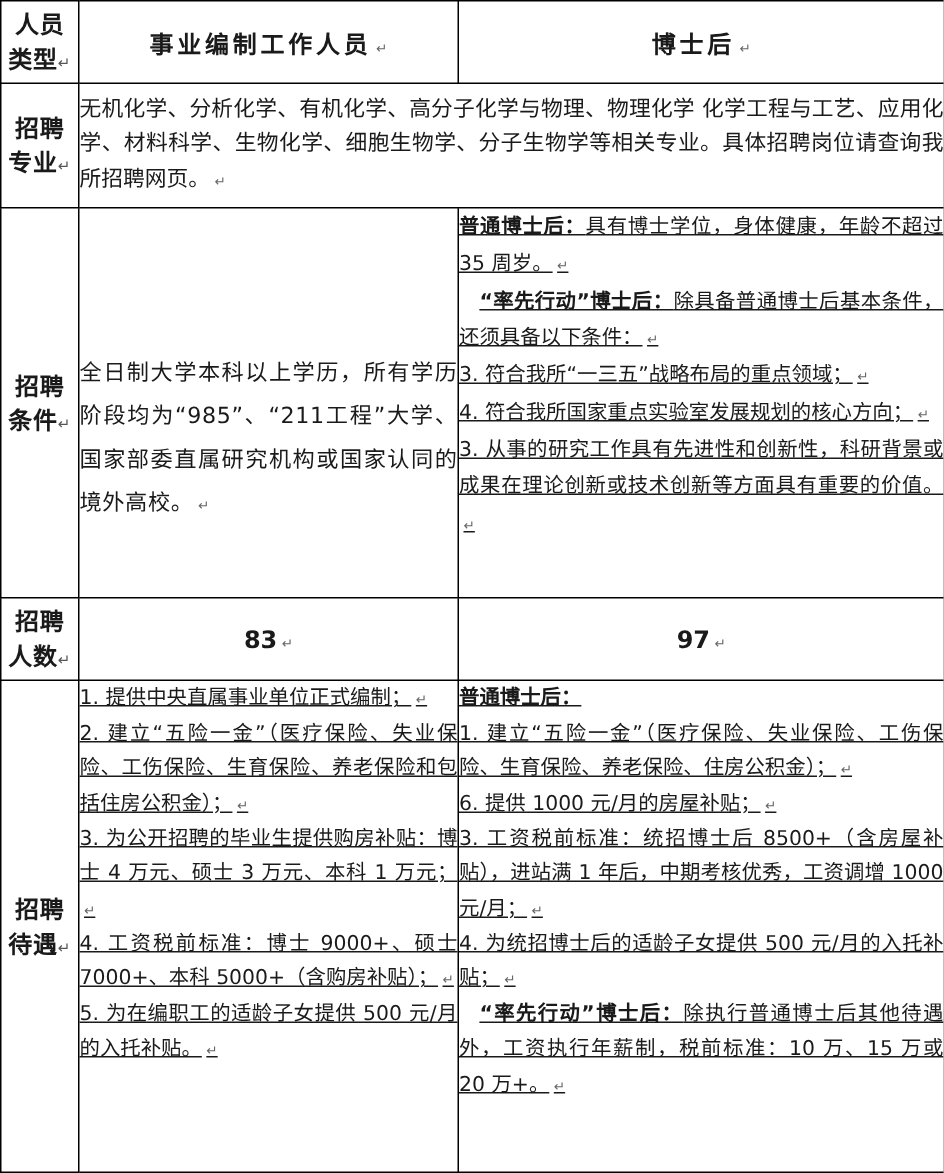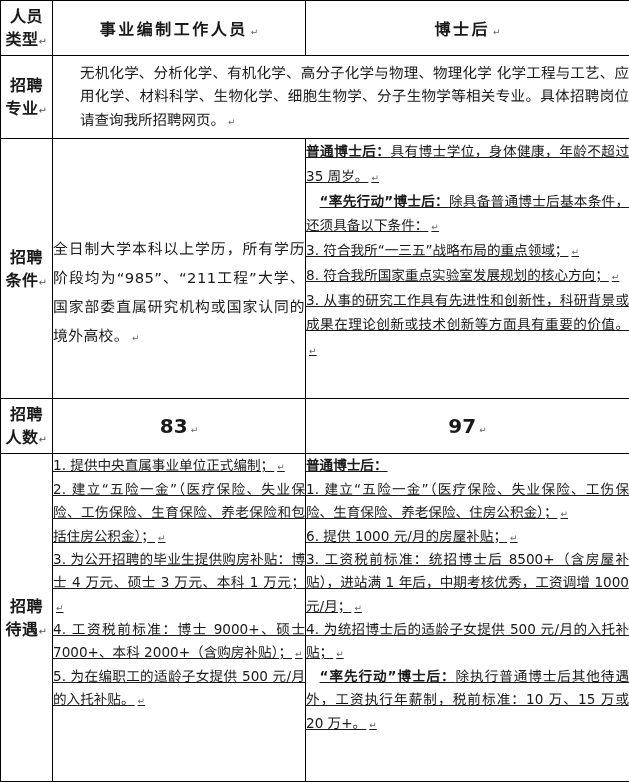--- a/index.html
+++ b/index.html
@@ -63,34 +63,33 @@
     letter-spacing: 2.5px;
     text-align: center;
   }
 
   
   .para {
     font-size: 14.5px;
     line-height: 1.62;
     text-align: justify;
     text-justify: inter-ideograph;
-    margin-left: 27px;
   }
   .para-cond {
     font-size: 14.8px;
     line-height: 1.95;
     letter-spacing: 0.4px;
     text-align: justify;
     text-justify: inter-ideograph;
     margin-top: 48px;
   }
 
   
   .count-val {
-    font-size: 20px;
+    font-size: 16px;
     font-weight: bold;
     text-align: center;
   }
 
   
   .blk {
     font-size: 13.6px;
     line-height: 1.82;
     text-align: justify;
     text-justify: inter-ideograph;
@@ -156,21 +155,21 @@
         <span class="lab-line"><span>条件</span><span class="pilcrow">↵</span></span>
       </td>
       <td class="cell-pad">
         <div class="para-cond"><span>全日制大学本科以上学历，所有学历阶段均为“985”、“211工程”大学、国家部委直属研究机构或国家认同的境外高校。</span><span class="pilcrow-inline">↵</span></div>
       </td>
       <td class="cell-pad" style="vertical-align:top;">
         <div class="blk">
           <p><span class="b-sub">普通博士后：</span><span>具有博士学位，身体健康，年龄不超过 35 周岁。</span><span class="pilcrow-inline">↵</span></p>
           <p class="indent"><span class="b-sub">“率先行动”博士后：</span><span>除具备普通博士后基本条件，还须具备以下条件：</span><span class="pilcrow-inline">↵</span></p>
           <p><span>3. 符合我所“一三五”战略布局的重点领域；</span><span class="pilcrow-inline">↵</span></p>
-          <p><span>8. 符合我所国家重点实验室发展规划的核心方向；</span><span class="pilcrow-inline">↵</span></p>
+          <p><span>4. 符合我所国家重点实验室发展规划的核心方向；</span><span class="pilcrow-inline">↵</span></p>
           <p><span>3. 从事的研究工作具有先进性和创新性，科研背景或成果在理论创新或技术创新等方面具有重要的价值。</span><span class="pilcrow-inline">↵</span></p>
         </div>
       </td>
     </tr>
 
     <tr>
       <td class="label-cell">
         <span class="lab-line">招聘</span>
         <span class="lab-line"><span>人数</span><span class="pilcrow">↵</span></span>
       </td>
@@ -185,21 +184,21 @@
     <tr>
       <td class="label-cell">
         <span class="lab-line">招聘</span>
         <span class="lab-line"><span>待遇</span><span class="pilcrow">↵</span></span>
       </td>
       <td class="cell-pad" style="vertical-align:top;">
         <div class="blk tight">
           <p><span>1. 提供中央直属事业单位正式编制；</span><span class="pilcrow-inline">↵</span></p>
           <p><span>2. 建立“五险一金”（医疗保险、失业保险、工伤保险、生育保险、养老保险和包括住房公积金）；</span><span class="pilcrow-inline">↵</span></p>
           <p><span>3. 为公开招聘的毕业生提供购房补贴：博士 4 万元、硕士 3 万元、本科 1 万元；</span><span class="pilcrow-inline">↵</span></p>
-          <p><span>4. 工资税前标准：博士 9000+、硕士 7000+、本科 2000+（含购房补贴）；</span><span class="pilcrow-inline">↵</span></p>
+          <p><span>4. 工资税前标准：博士 9000+、硕士 7000+、本科 5000+（含购房补贴）；</span><span class="pilcrow-inline">↵</span></p>
           <p><span>5. 为在编职工的适龄子女提供 500 元/月的入托补贴。</span><span class="pilcrow-inline">↵</span></p>
         </div>
       </td>
       <td class="cell-pad" style="vertical-align:top;">
         <div class="blk tight">
           <p>
               <span class="b-head">普通博士后：</span>
             </p>
           <p><span>1. 建立“五险一金”（医疗保险、失业保险、工伤保险、生育保险、养老保险、住房公积金）；</span><span class="pilcrow-inline">↵</span></p>
           <p><span>6. 提供 1000 元/月的房屋补贴；</span><span class="pilcrow-inline">↵</span></p>

